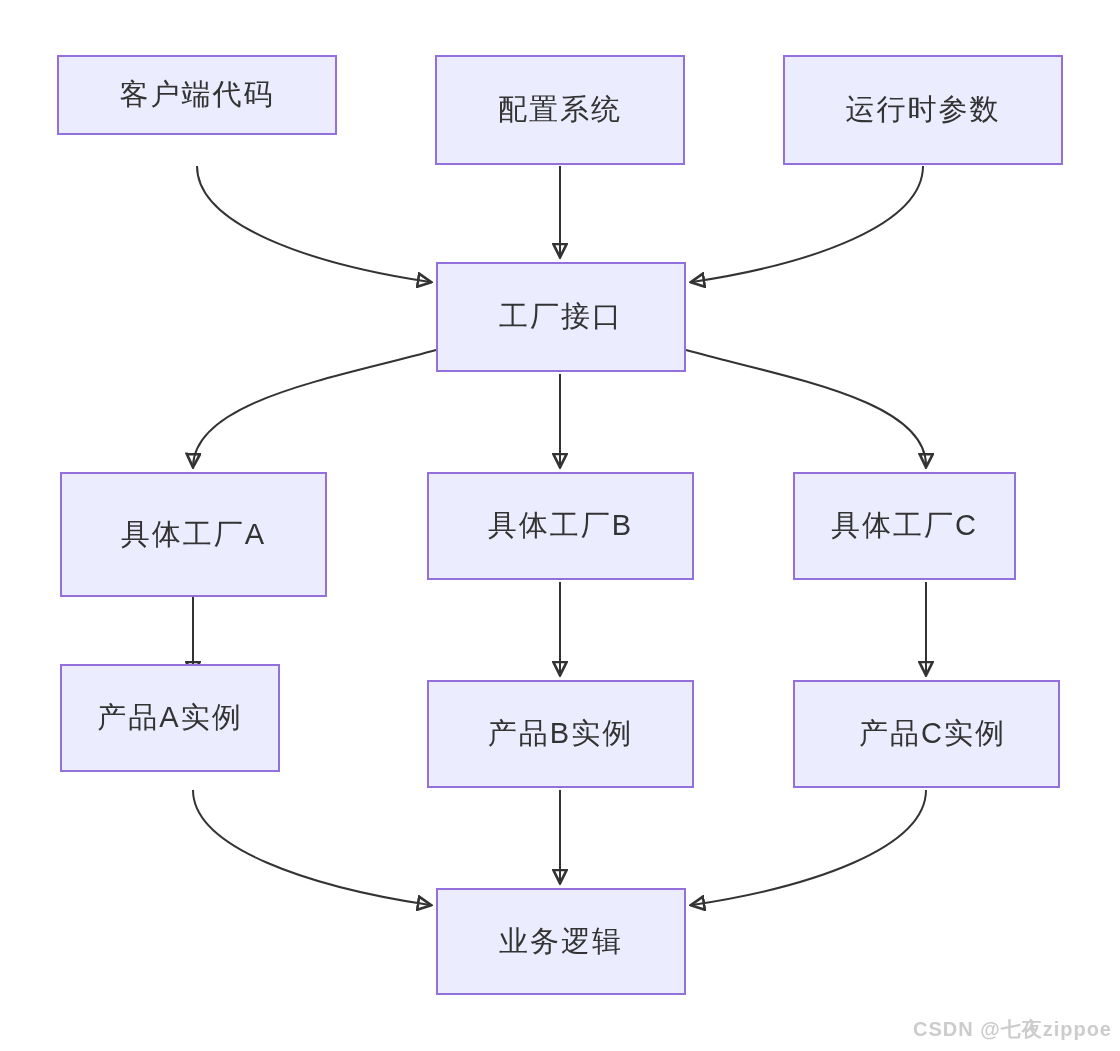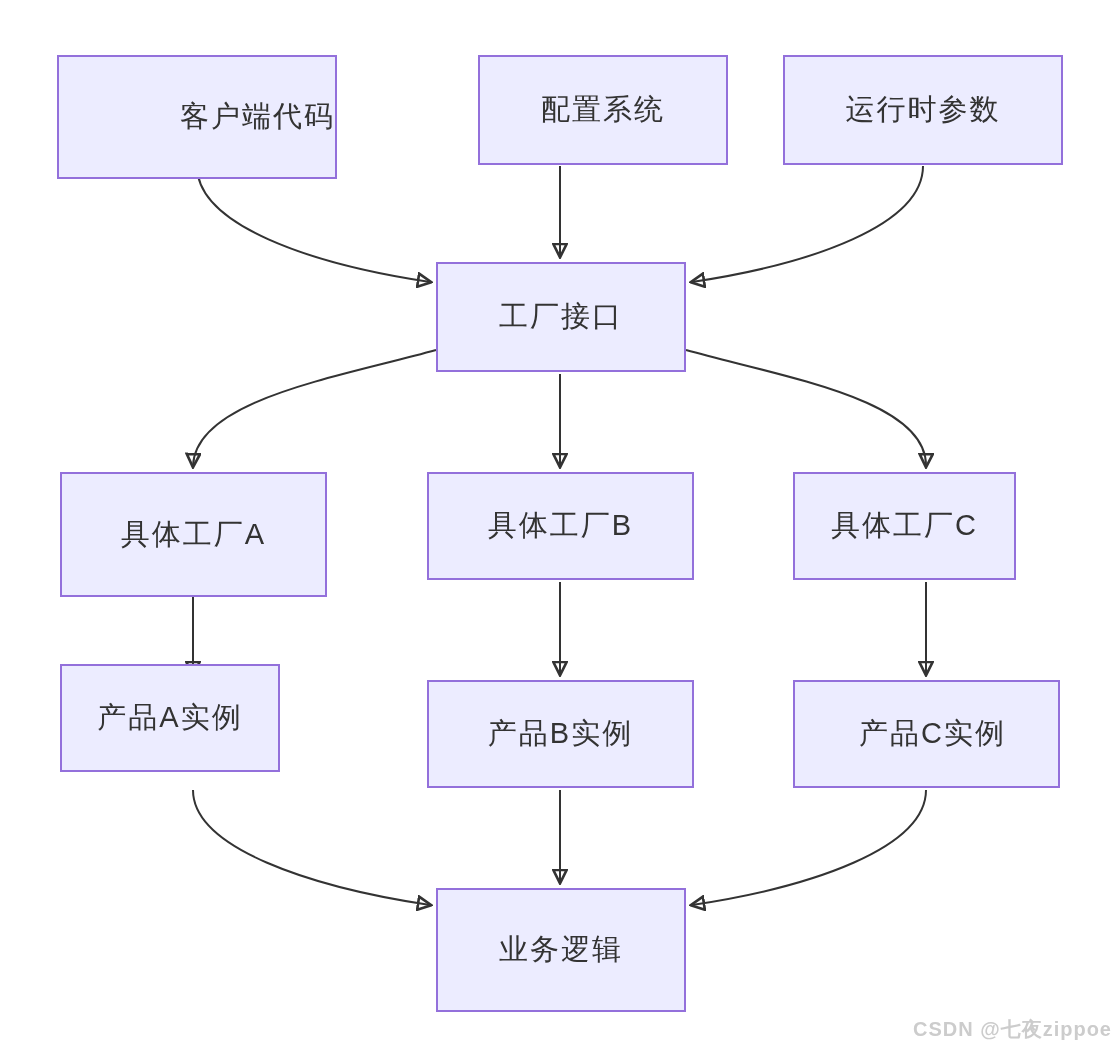--- a/index.html
+++ b/index.html
@@ -34,31 +34,31 @@
     border: 2px solid #9370DB;
     display: flex;
     align-items: center;
     justify-content: center;
     color: #333333;
     font-size: 29px;
     letter-spacing: 2px;
     text-align: center;
     white-space: nowrap;
   }
-  .node-client   { left: 57px;  top: 55px;  width: 280px; height: 124px; justify-content: flex-end; }
-  .node-config   { left: 435px; top: 55px;  width: 250px; height: 110px; margin-left: 43px; }
+  .node-client   { left: 57px;  top: 55px;  width: 280px; height: 80px; }
+  .node-config   { left: 435px; top: 55px;  width: 250px; height: 110px; }
   .node-runtime  { left: 783px; top: 55px;  width: 280px; height: 110px; }
   .node-factory  { left: 436px; top: 262px; width: 250px; height: 110px; }
   .node-factoryA { left: 60px;  top: 472px; width: 267px; height: 125px; }
   .node-factoryB { left: 427px; top: 472px; width: 267px; height: 108px; }
   .node-factoryC { left: 793px; top: 472px; width: 223px; height: 108px; }
   .node-productA { left: 60px;  top: 664px; width: 220px; height: 108px; }
   .node-productB { left: 427px; top: 680px; width: 267px; height: 108px; }
   .node-productC { left: 793px; top: 680px; width: 267px; height: 108px; padding-left: 12px; }
-  .node-business { left: 436px; top: 888px; width: 250px; height: 124px; }
+  .node-business { left: 436px; top: 888px; width: 250px; height: 107px; }
   .watermark {
     position: absolute;
     right: 8px;
     top: 1016px;
     color: #cccccc;
     font-size: 20px;
     letter-spacing: 1px;
     font-weight: bold;
   }
 </style>

